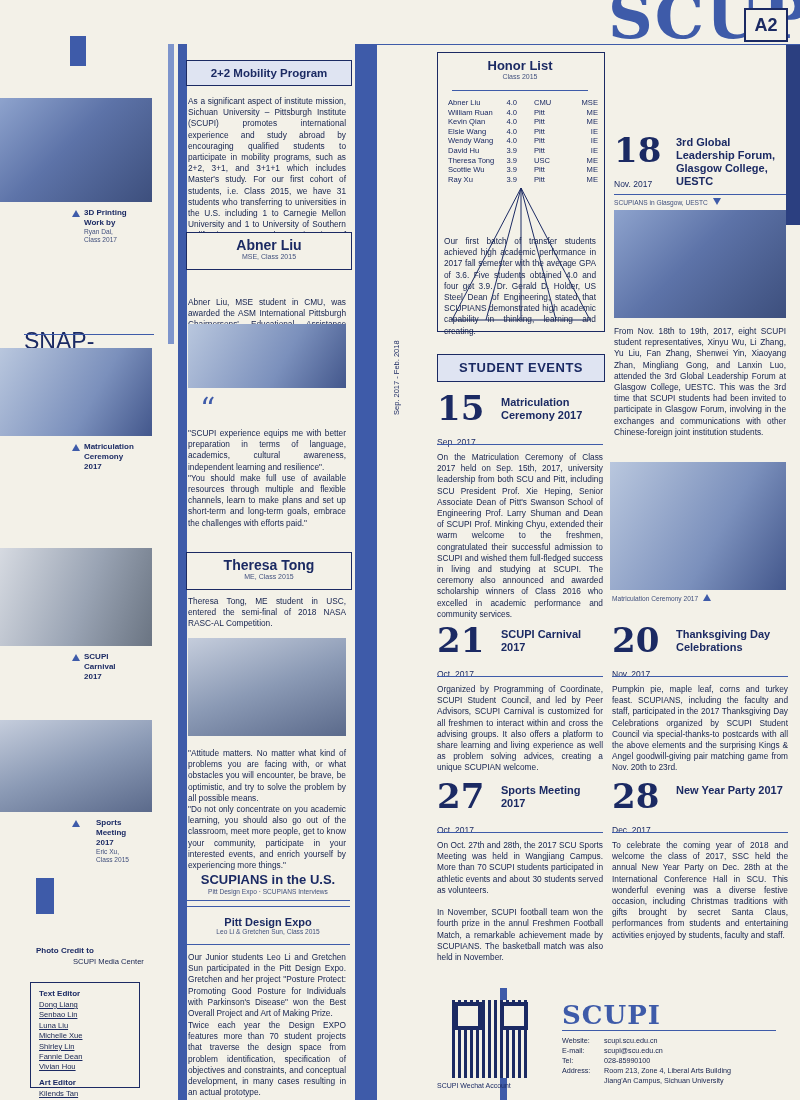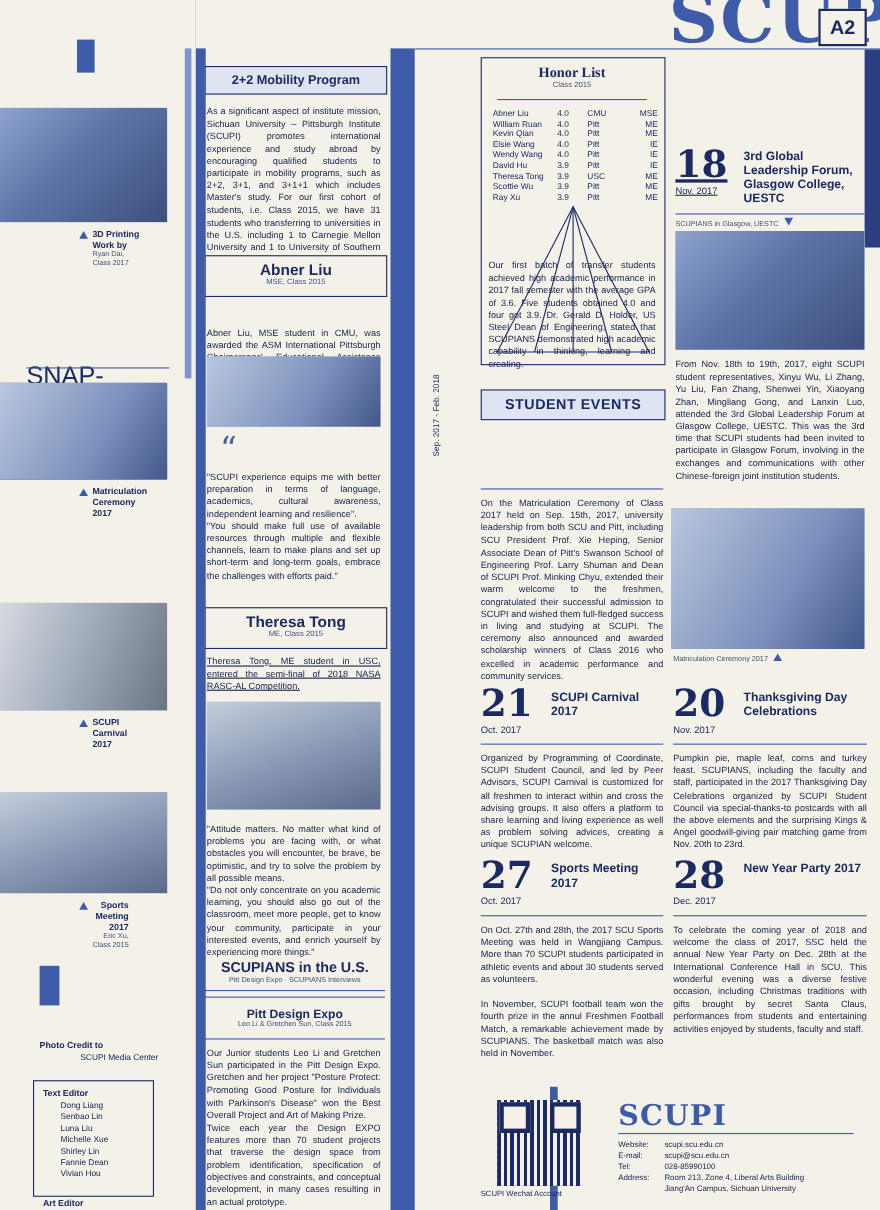--- a/index.html
+++ b/index.html
@@ -57,36 +57,36 @@
 
   
   .honor-row{display:flex;font-size:7.6px;line-height:9.6px;color:#1b2a63;}
   .honor-row span:nth-child(1){width:64px;}
   .honor-row span:nth-child(2){width:30px;}
   .honor-row span:nth-child(3){width:40px;}
   .honor-row span:nth-child(4){width:30px;text-align:right;}
 
   
   .ev-num{font-family:"DejaVu Serif", serif;font-size:34px;font-weight:700;color:#1b2a63;line-height:32px;}
-  .ev-mon{font-size:8.5px;color:#1b2a63;margin-top:2px;}
+  .ev-mon{font-size:8.5px;color:#1b2a63;margin-top:13px;}
   .ev-title{font-size:11px;font-weight:700;color:#1b2a63;line-height:13px;}
 
   .quote-mark{font-family:"DejaVu Serif",serif;font-size:30px;color:#3e5ba9;line-height:18px;}
 
   .qr{width:78px;height:78px;background:
      repeating-linear-gradient(90deg,#1b2a63 0 3px,#f3f1e8 3px 6px),
      repeating-linear-gradient(0deg,#1b2a63 0 3px,transparent 3px 6px);
      position:relative;}
   .qr:before,.qr:after{content:"";position:absolute;width:20px;height:20px;border:4px solid #1b2a63;background:#f3f1e8;}
   .qr:before{left:2px;top:2px;}
   .qr:after{right:2px;top:2px;}
 
   .scupi-logo{font-family:"DejaVu Serif",serif;font-size:26px;font-weight:700;color:#3e5ba9;letter-spacing:1px;}
 
-  ul.ed{margin:16px;padding:0;list-style:none;}
+  ul.ed{margin:0;padding:0;list-style:none;text-decoration:underline;}
   ul.ed li{font-size:7.6px;line-height:10.4px;color:#15224e;}
 
   .vert-label{
     position:absolute;writing-mode:vertical-rl;transform:rotate(180deg);
     font-size:7.5px;color:#1b2a63;line-height:10px;text-align:center;
   }
 </style>
 </head>
 <body>
 
@@ -152,21 +152,21 @@
         <div class="cap" style="white-space:pre-line;">SCUPI
 Carnival
 2017</div>
       </div>
     </div>
 
     <div class="photo blue" style="position:absolute;left:0;top:720px;width:152px;height:92px;">
       <div class="ph-grad2"></div>
     </div>
     <div style="position:absolute;left:72px;top:818px;width:86px;">
-      <div style="display:flex;gap:4px;text-align:right;">
+      <div style="display:flex;gap:16px;">
         <span class="tri" style="margin-top:2px;"></span>
         <div>
           <div class="cap" style="white-space:pre-line;">Sports
 Meeting
 2017</div>
           <div class="cap-sub" style="white-space:pre-line;">Eric Xu,
 Class 2015</div>
         </div>
       </div>
     </div>
@@ -214,21 +214,21 @@
     <div class="quote-mark" style="position:absolute;left:200px;top:400px;">“</div>
     <div class="body-text" style="position:absolute;left:188px;top:428px;width:158px;white-space:pre-line;">"SCUPI experience equips me with better preparation in terms of language, academics, cultural awareness, independent learning and resilience".
 "You should make full use of available resources through multiple and flexible channels, learn to make plans and set up short-term and long-term goals, embrace the challenges with efforts paid."</div>
 
     <div class="boxed" style="position:absolute;left:186px;top:552px;width:164px;height:36px;">
       <div style="text-align:center;padding-top:4px;">
         <div style="font-size:14px;font-weight:700;color:#1b2a63;">Theresa Tong</div>
         <div style="font-size:7px;color:#41507d;">ME, Class 2015</div>
       </div>
     </div>
-    <div class="body-text" style="position:absolute;left:188px;top:596px;width:158px;text-decoration:underline;">Theresa Tong, ME student in USC, entered the semi-final of 2018 NASA RASC-AL Competition.</div>
+    <div class="body-text" style="position:absolute;left:188px;top:596px;width:158px;">Theresa Tong, ME student in USC, entered the semi-final of 2018 NASA RASC-AL Competition.</div>
     <div class="photo" style="position:absolute;left:188px;top:638px;width:158px;height:98px;">
       <div class="ph-grad2"></div>
     </div>
     <div class="body-text" style="position:absolute;left:188px;top:748px;width:158px;white-space:pre-line;">"Attitude matters. No matter what kind of problems you are facing with, or what obstacles you will encounter, be brave, be optimistic, and try to solve the problem by all possible means.
 "Do not only concentrate on you academic learning, you should also go out of the classroom, meet more people, get to know your community, participate in your interested events, and enrich yourself by experiencing more things."</div>
 
     <div style="position:absolute;left:186px;top:872px;width:164px;text-align:center;">
       <div style="font-size:13px;font-weight:700;color:#1b2a63;">SCUPIANS in the U.S.</div>
       <div style="font-size:6.6px;color:#41507d;margin-top:1px;">Pitt Design Expo  ·  SCUPIANS Interviews</div>
     </div>
@@ -239,21 +239,21 @@
       <div style="font-size:11px;font-weight:700;color:#1b2a63;">Pitt Design Expo</div>
       <div style="font-size:6.6px;color:#41507d;">Leo Li &amp; Gretchen Sun, Class 2015</div>
     </div>
     <div class="band-blue" style="left:186px;top:944px;width:164px;height:1px;"></div>
     <div class="body-text" style="position:absolute;left:188px;top:952px;width:158px;">Our Junior students Leo Li and Gretchen Sun participated in the Pitt Design Expo. Gretchen and her project "Posture Protect: Promoting Good Posture for Individuals with Parkinson's Disease" won the Best Overall Project and Art of Making Prize.</div>
     <div class="body-text" style="position:absolute;left:188px;top:1020px;width:158px;">Twice each year the Design EXPO features more than 70 student projects that traverse the design space from problem identification, specification of objectives and constraints, and conceptual development, in many cases resulting in an actual prototype.</div>
   </div>
 
   <div class="boxed" style="position:absolute;left:437px;top:52px;width:166px;height:278px;"></div>
   <div style="position:absolute;left:437px;top:58px;width:166px;text-align:center;">
-    <div style="font-size:13px;font-weight:700;color:#1b2a63;font-family:Liberation Serif, serif;">Honor List</div>
+    <div style="font-size:13px;font-weight:700;color:#1b2a63;">Honor List</div>
     <div style="font-size:7px;color:#41507d;">Class 2015</div>
   </div>
   <div class="band-blue" style="left:452px;top:90px;width:136px;height:1px;"></div>
 
   <div style="position:absolute;left:448px;top:98px;width:150px;">
     <div class="honor-row">
       <span>Abner Liu</span>
       <span>4.0</span>
       <span>CMU</span>
       <span>MSE</span>
@@ -313,20 +313,31 @@
     <line x1="75" y1="4" x2="75" y2="136" stroke="#1b2a63" stroke-width="1"></line>
     <line x1="75" y1="4" x2="40" y2="136" stroke="#1b2a63" stroke-width="1"></line>
     <line x1="75" y1="4" x2="110" y2="136" stroke="#1b2a63" stroke-width="1"></line>
   </svg>
   <div class="body-text" style="position:absolute;left:444px;top:236px;width:152px;">Our first batch of transfer students achieved high academic performance in 2017 fall semester with the average GPA of 3.6. Five students obtained 4.0 and four got 3.9. Dr. Gerald D. Holder, US Steel Dean of Engineering, stated that SCUPIANS demonstrated high academic capability in thinking, learning and creating.</div>
 
   <div class="hdr-band" style="position:absolute;left:437px;top:354px;width:166px;height:26px;">
     <div class="sec-title" style="font-size:13px;line-height:26px;letter-spacing:.5px;">STUDENT EVENTS</div>
   </div>
 
+  <div style="position:absolute;left:437px;top:392px;width:166px;">
+    <div style="display:flex;gap:8px;">
+      <div style="width:56px;">
+        <div class="ev-num">15</div>
+        <div class="ev-mon">Sep. 2017</div>
+      </div>
+      <div style="flex:1;padding-top:4px;">
+        <div class="ev-title">Matriculation Ceremony 2017</div>
+      </div>
+    </div>
+  </div>
   <div class="band-blue" style="left:437px;top:444px;width:166px;height:1px;"></div>
   <div class="body-text" style="position:absolute;left:437px;top:452px;width:166px;">On the Matriculation Ceremony of Class 2017 held on Sep. 15th, 2017, university leadership from both SCU and Pitt, including SCU President Prof. Xie Heping, Senior Associate Dean of Pitt's Swanson School of Engineering Prof. Larry Shuman and Dean of SCUPI Prof. Minking Chyu, extended their warm welcome to the freshmen, congratulated their successful admission to SCUPI and wished them full-fledged success in living and studying at SCUPI. The ceremony also announced and awarded scholarship winners of Class 2016 who excelled in academic performance and community services.</div>
 
   <div style="position:absolute;left:437px;top:624px;width:166px;">
     <div style="display:flex;gap:8px;">
       <div style="width:56px;">
         <div class="ev-num">21</div>
         <div class="ev-mon">Oct. 2017</div>
       </div>
       <div style="flex:1;padding-top:4px;">
@@ -374,21 +385,21 @@
     <div style="display:flex;font-size:7.2px;line-height:10px;color:#15224e;">
       <span style="width:42px;">Address:</span>
       <span style="white-space:pre-line;">Room 213, Zone 4, Liberal Arts Building
 Jiang'An Campus, Sichuan University</span>
     </div>
   </div>
 
   <div>
 
     <div style="position:absolute;left:614px;top:134px;width:172px;display:flex;gap:8px;">
-      <div style="width:54px;text-decoration:underline;">
+      <div style="width:54px;">
         <div class="ev-num">18</div>
         <div class="ev-mon">Nov. 2017</div>
       </div>
       <div style="flex:1;padding-top:2px;">
         <div class="ev-title">3rd Global Leadership Forum, Glasgow College, UESTC</div>
       </div>
     </div>
     <div class="band-blue" style="left:614px;top:194px;width:172px;height:1px;"></div>
     <div style="position:absolute;left:614px;top:198px;width:172px;font-size:6.6px;color:#41507d;">
       <span>SCUPIANS in Glasgow, UESTC</span>

